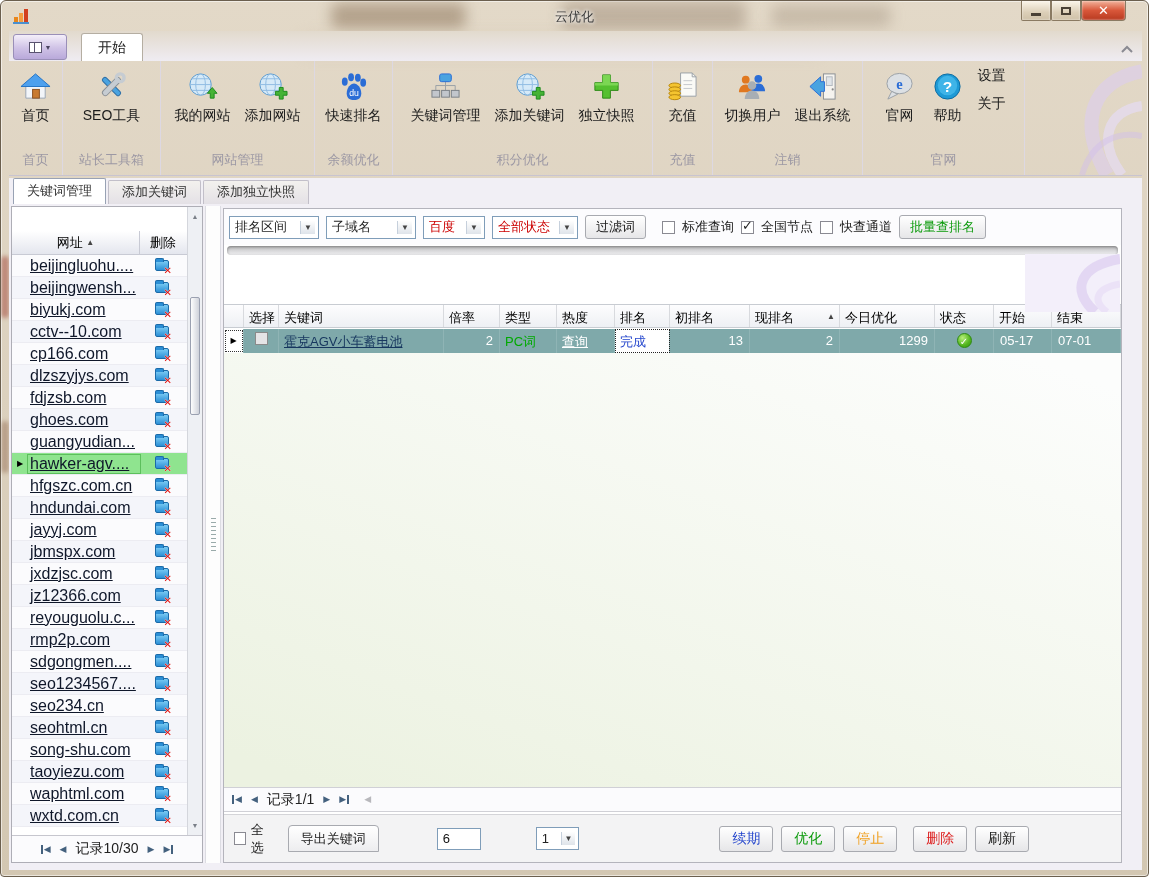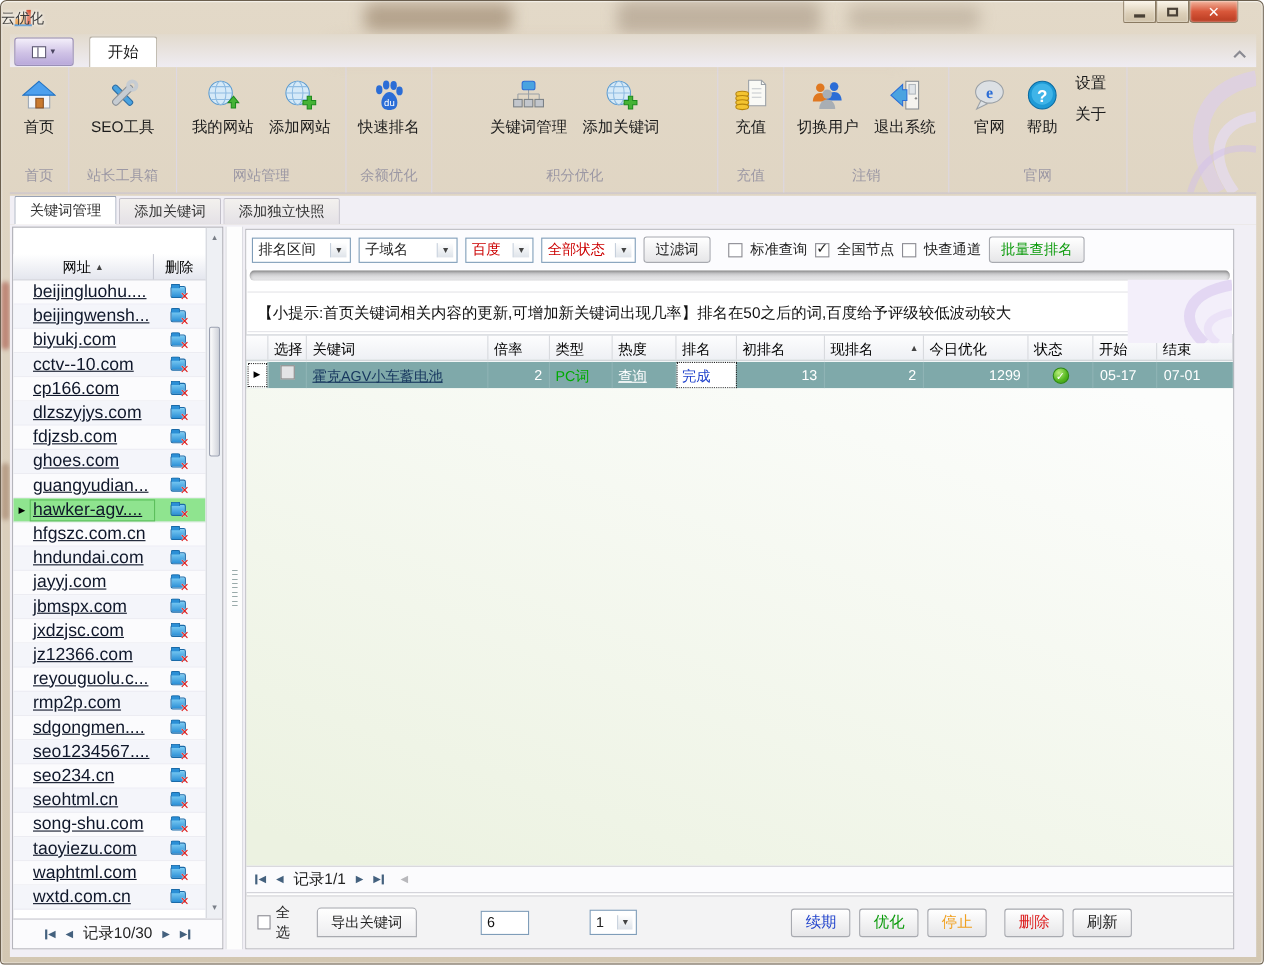--- a/index.html
+++ b/index.html
@@ -5,21 +5,21 @@
   *{margin:0;padding:0;box-sizing:border-box}
   html,body{width:1149px;height:877px;font-family:"Liberation Sans","DejaVu Sans",sans-serif;}
   .window{position:relative;width:1149px;height:877px;background:linear-gradient(#e3d9c8,#d3c7b2);
     border:1px solid #6b5f4e;border-radius:6px 6px 4px 4px;overflow:hidden;
     box-shadow:inset 0 0 0 1px rgba(255,255,255,.55);}
   
   .blob{position:absolute;filter:blur(7px);border-radius:8px;pointer-events:none}
   
   .titlebar{position:absolute;left:0;top:0;right:0;height:30px;z-index:5}
   .app-icon{position:absolute;left:12px;top:7px;width:17px;height:16px}
-  .title{position:absolute;left:0;right:0;top:7px;font-size:13px;color:#3c3c3c;
+  .title{position:absolute;left:0;right:0;top:7px;text-align:center;font-size:13px;color:#3c3c3c;
     text-shadow:0 0 4px #fff,0 0 4px #fff}
   .win-controls{position:absolute;top:0;right:22px;display:flex;z-index:6}
   .wbtn{width:30px;height:20px;border:1px solid #8a7a62;border-top:none;
     background:linear-gradient(#fbf5e9,#dccfb8 60%,#cfc1a8);display:flex;align-items:center;justify-content:center;
     color:#4a4136;font-size:11px;border-radius:0 0 2px 2px;box-shadow:inset 0 0 2px rgba(255,255,255,.8)}
   .wbtn.close{width:45px;background:linear-gradient(#f2b29a,#d8573a 50%,#b83a20);color:#fff;
     border-radius:0 0 4px 4px;font-weight:bold;font-size:13px}
   .wbtn .minglyph{display:block;width:10px;height:3px;background:#4a4136;margin-top:8px}
   .wbtn .maxglyph{display:block;width:10px;height:8px;border:2px solid #4a4136;background:transparent}
   
@@ -276,20 +276,27 @@
         </div>
         <div class="rb-btn">
           <svg viewBox="0 0 32 32">
             <circle cx="14" cy="14" r="11" fill="#d6eaf8" stroke="#5b9bd0"></circle>
             <ellipse cx="14" cy="14" rx="5" ry="11" fill="none" stroke="#8fbce2"></ellipse>
             <path d="M3 14h22M5 8h18M5 20h18" stroke="#8fbce2" fill="none"></path>
             <path d="M24 21h4v4h4v4h-4v4h-4v-4h-4v-4h4z" transform="translate(-1,-4)" fill="#45b335" stroke="#1e8a1e"></path>
           </svg>
           <span class="rb-btn-label">添加关键词</span>
         </div>
+        <div class="rb-btn">
+          <svg viewBox="0 0 32 32">
+            <path d="M12 4h8v8h8v8h-8v8h-8v-8H4v-8h8z" fill="#55c030" stroke="#2e8a18"></path>
+            <path d="M12 4h8v8h8v3H4v-3h8z" fill="#85dc5c" opacity=".8"></path>
+          </svg>
+          <span class="rb-btn-label">独立快照</span>
+        </div>
       </div>
       <div class="rb-group-label">积分优化</div>
     </div>
 
     <div class="rb-group" style="width:60px">
       <div class="rb-btns">
         <div class="rb-btn">
           <svg viewBox="0 0 32 32">
             <path d="M14 2h12l4 4v20H14z" fill="#fafaf6" stroke="#9aa0a6"></path>
             <path d="M26 2v4h4" fill="none" stroke="#9aa0a6"></path>
@@ -621,21 +628,20 @@
         <span class="cb"></span>
         <span class="cblabel">标准查询</span>
         <span class="cb checked"></span>
         <span class="cblabel">全国节点</span>
         <span class="cb"></span>
         <span class="cblabel">快查通道</span>
         <span class="btn green">批量查排名</span>
       </div>
       <div class="groove"></div>
 
-      <div class="tip-row">【小提示:首页关键词相关内容的更新,可增加新关键词出现几率】排名在50之后的词,百度给予评级较低波动较大</div>
       <svg class="tip-swirl" viewBox="0 0 95 58">
         <rect width="95" height="58" fill="#f3effa"></rect>
         <path d="M95 5 C55 12, 45 35, 70 58" fill="none" stroke="#dccdf0" stroke-width="10" opacity=".7"></path>
         <path d="M95 30 C72 34, 66 46, 82 58" fill="none" stroke="#e8def6" stroke-width="7" opacity=".8"></path>
       </svg>
 
       <div class="grid-header">
         <span class="gh gc0"></span>
         <span class="gh gc1">选择</span>
         <span class="gh gc2">关键词</span>

